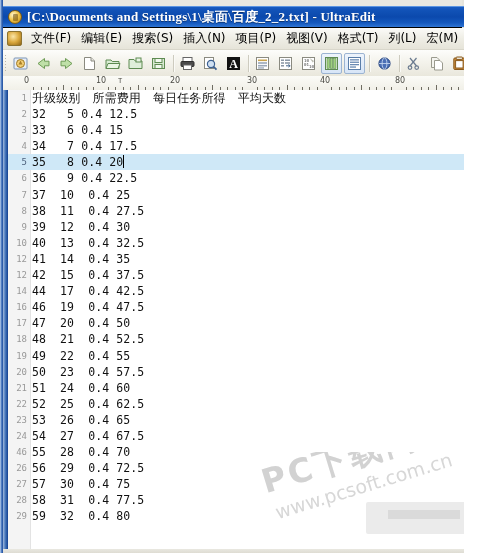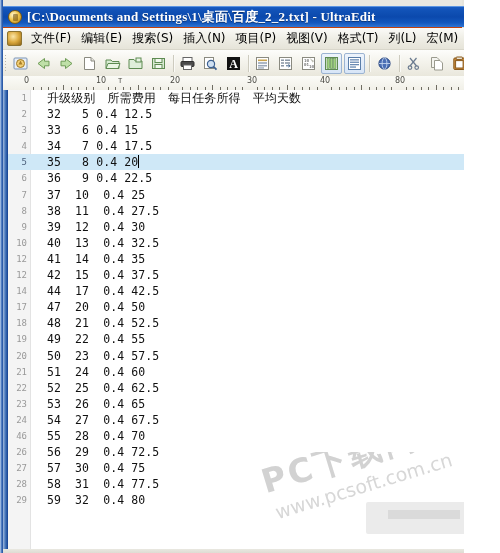--- a/index.html
+++ b/index.html
@@ -1,21 +1,21 @@
 <!DOCTYPE html>
 <html><head>
 <meta charset="utf-8">
 <style>
   html,body{margin:0;padding:0;}
   body{
     width:500px;height:553px;overflow:hidden;background:#ffffff;
     font-family:"Liberation Sans","DejaVu Sans",sans-serif;
     -webkit-font-smoothing:none;
   }
-  .app{position:relative;width:464px;height:553px;background:#c2410c;overflow:hidden;}
+  .app{position:relative;width:464px;height:553px;background:#000000;overflow:hidden;}
 
   
   .frame-top{position:absolute;left:0;top:0;width:500px;height:8px;background:#e9e8e1;}
   .frame-left{position:absolute;left:0;top:0;width:3px;height:553px;background:#1e4ea1;
     background:linear-gradient(to right,#c8d8ef 0%,#5a87c8 40%,#1b4a9c 100%);}
   .frame-right{position:absolute;right:0;top:0;width:2px;height:553px;background:#e5e4dd;}
 
   
   .titlebar{
     position:absolute;left:3px;top:6px;width:495px;height:21px;
@@ -100,21 +100,21 @@
   .line{
     height:16.1px;line-height:16.1px;display:flex;align-items:center;white-space:pre;
   }
   .line.hl{background:#cfe8f7;}
   .lnum{
     width:22px;flex:0 0 auto;text-align:right;padding-right:3px;box-sizing:border-box;
     font-family:"DejaVu Sans Mono","Liberation Mono",monospace;font-size:9px;color:#999999;
   }
   .line.hl .lnum{color:#4b5f7a;}
   .ltext{
-    flex:1 1 auto;padding-left:17px;white-space:pre;
+    flex:1 1 auto;padding-left:2px;white-space:pre;
     font-family:"DejaVu Sans Mono","Liberation Mono",monospace;
     font-size:11.5px;color:#111111;letter-spacing:.1px;
   }
   .ltext.han{font-family:"DejaVu Sans","Liberation Sans",sans-serif;font-size:12px;}
   .caret{
     display:inline-block;width:1px;height:13px;background:#000;vertical-align:-2px;margin-left:0px;
   }
 
   
   .bottom{
@@ -421,20 +421,21 @@
         <div class="line"><span class="lnum">4</span><span class="ltext">34   7 0.4 17.5</span></div>
         <div class="line hl"><span class="lnum">5</span><span class="ltext">35   8 0.4 20<span class="caret"></span></span></div>
         <div class="line"><span class="lnum">6</span><span class="ltext">36   9 0.4 22.5</span></div>
         <div class="line"><span class="lnum">7</span><span class="ltext">37  10  0.4 25</span></div>
         <div class="line"><span class="lnum">8</span><span class="ltext">38  11  0.4 27.5</span></div>
         <div class="line"><span class="lnum">9</span><span class="ltext">39  12  0.4 30</span></div>
         <div class="line"><span class="lnum">10</span><span class="ltext">40  13  0.4 32.5</span></div>
         <div class="line"><span class="lnum">12</span><span class="ltext">41  14  0.4 35</span></div>
         <div class="line"><span class="lnum">12</span><span class="ltext">42  15  0.4 37.5</span></div>
         <div class="line"><span class="lnum">14</span><span class="ltext">44  17  0.4 42.5</span></div>
+        <div class="line"><span class="lnum">16</span><span class="ltext">46  19  0.4 47.5</span></div>
         <div class="line"><span class="lnum">17</span><span class="ltext">47  20  0.4 50</span></div>
         <div class="line"><span class="lnum">18</span><span class="ltext">48  21  0.4 52.5</span></div>
         <div class="line"><span class="lnum">19</span><span class="ltext">49  22  0.4 55</span></div>
         <div class="line"><span class="lnum">20</span><span class="ltext">50  23  0.4 57.5</span></div>
         <div class="line"><span class="lnum">21</span><span class="ltext">51  24  0.4 60</span></div>
         <div class="line"><span class="lnum">22</span><span class="ltext">52  25  0.4 62.5</span></div>
         <div class="line"><span class="lnum">23</span><span class="ltext">53  26  0.4 65</span></div>
         <div class="line"><span class="lnum">24</span><span class="ltext">54  27  0.4 67.5</span></div>
         <div class="line"><span class="lnum">46</span><span class="ltext">55  28  0.4 70</span></div>
         <div class="line"><span class="lnum">26</span><span class="ltext">56  29  0.4 72.5</span></div>

